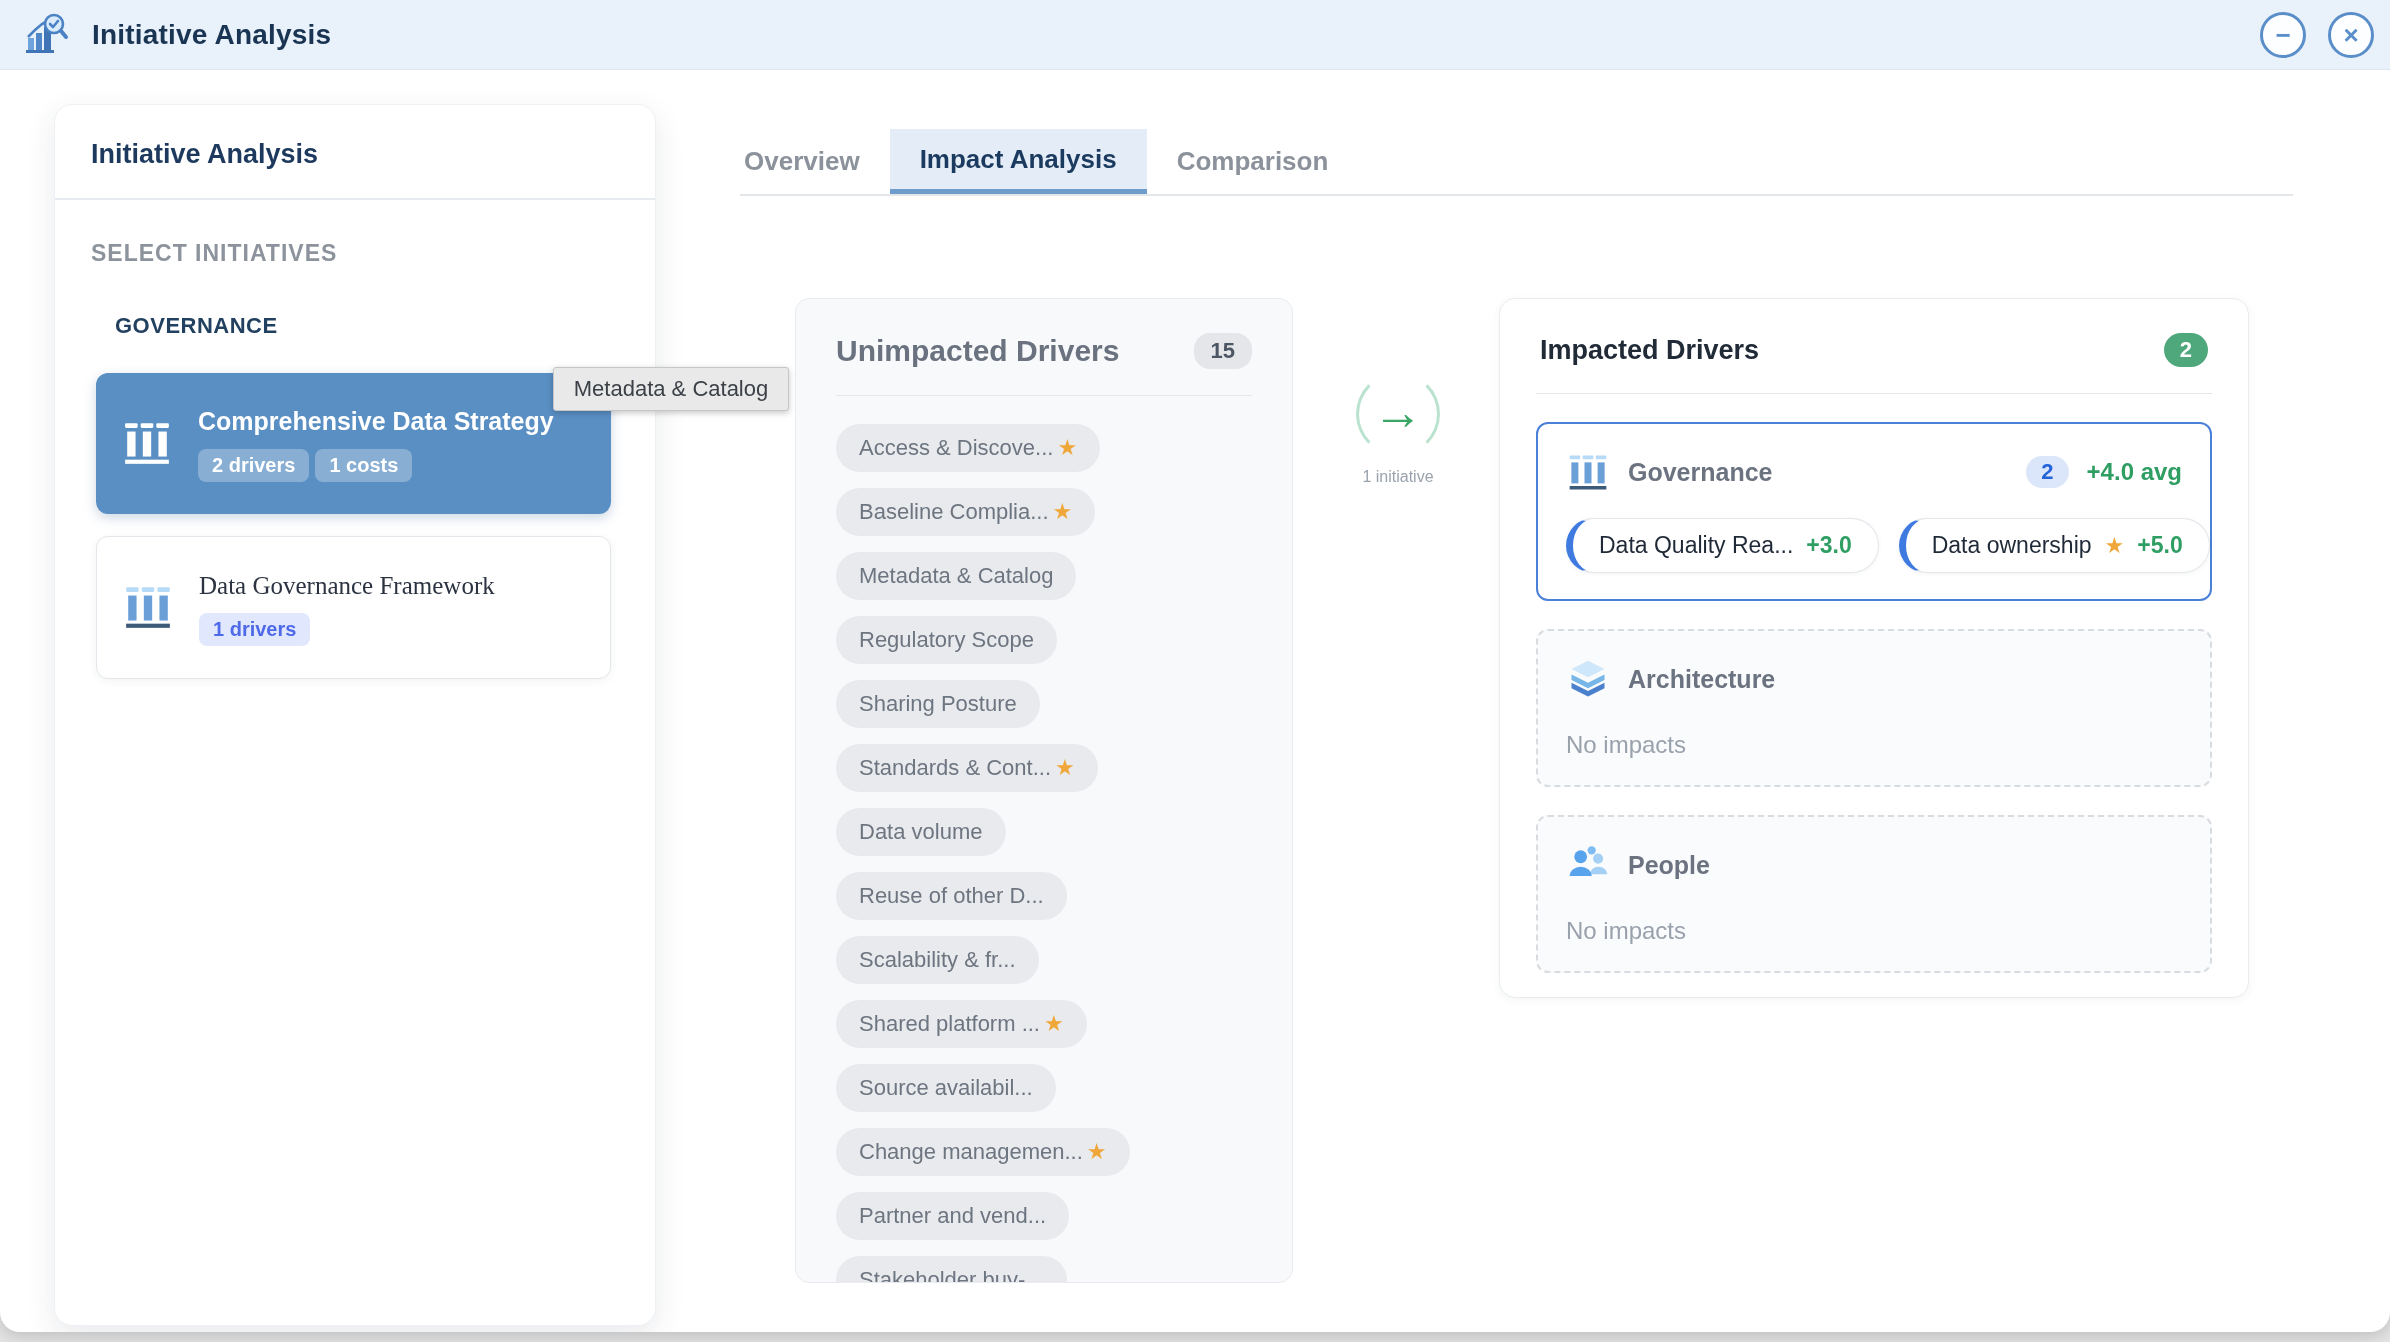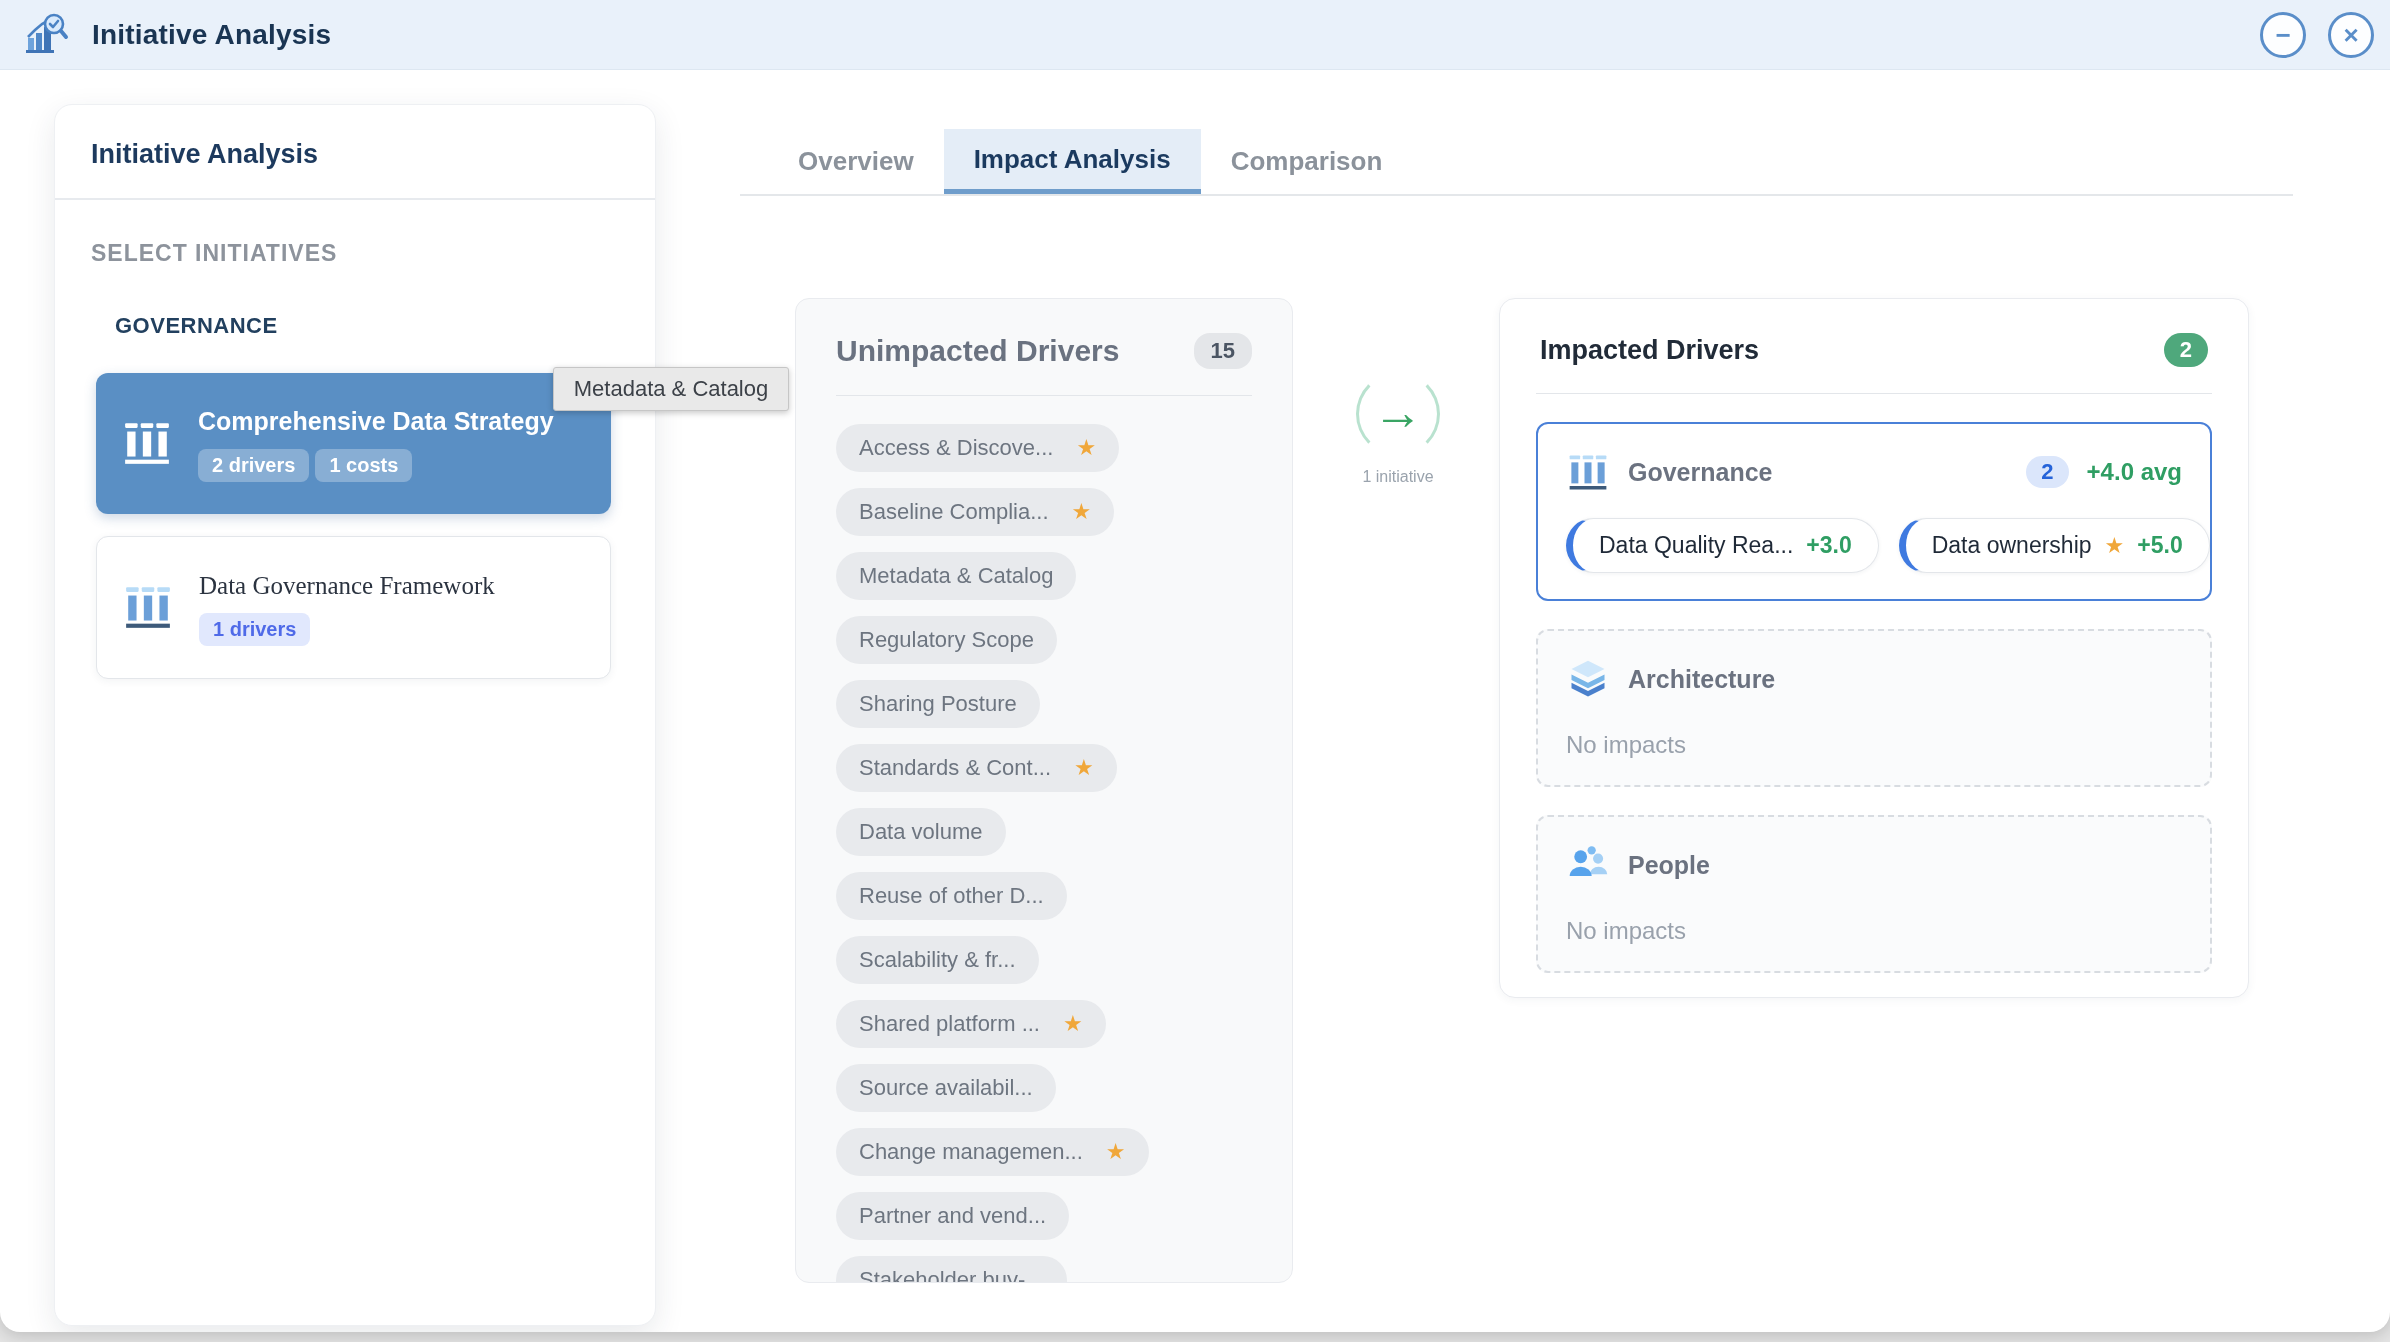--- a/index.html
+++ b/index.html
@@ -38,36 +38,36 @@
   .init-badge{background:rgba(255,255,255,.28);color:#fff;font-size:20px;font-weight:600;
               padding:5px 14px;border-radius:8px;}
   .init-card.plain .init-badge{background:#e1e8fd;color:#4f6ae8;}
 
   
   .tooltip{position:absolute;left:553px;top:367px;width:234px;height:42px;background:#e9e9e9;
            border:1px solid #c6c6c6;border-radius:3px;box-shadow:0 2px 6px rgba(0,0,0,.22);
            display:flex;align-items:center;justify-content:center;font-size:22px;color:#3c4148;z-index:20;}
 
   
-  .tabs{position:absolute;left:768px;top:129px;height:65px;display:flex;z-index:2;}
+  .tabs{position:absolute;left:714px;top:129px;height:65px;display:flex;z-index:2;}
   .tab{display:flex;align-items:center;padding:0 30px;font-size:26px;font-weight:700;color:#8b929b;
        cursor:pointer;box-sizing:border-box;}
   .tab.active{background:#e4edf7;color:#1b3a5f;border-bottom:5px solid #6f9dcb;}
   .tabs-divider{position:absolute;left:740px;right:97px;top:194px;height:2px;background:#e4e7ea;z-index:1;}
 
   
   .panel{position:absolute;box-sizing:border-box;border-radius:14px;}
   .panel-head{display:flex;align-items:center;justify-content:space-between;padding:34px 40px 0;}
   .panel-divider{height:1px;background:#e3e6ea;margin:26px 40px 0;}
 
   .unimpacted{left:795px;top:298px;width:498px;height:985px;background:#f8f9fa;border:1.5px solid #e9ebef;overflow:hidden;}
   .unimpacted .panel-title{font-size:30px;font-weight:700;color:#6a7280;}
   .count-gray{background:#e4e6e9;color:#4b5563;font-size:22px;font-weight:700;padding:5px 17px;border-radius:16px;}
   .pill-list{display:flex;flex-direction:column;align-items:flex-start;gap:16px;margin:28px 0 0 40px;}
-  .pill{display:inline-flex;align-items:center;gap:23px;background:#e8eaed;border-radius:26px;
+  .pill{display:inline-flex;align-items:center;gap:4px;background:#e8eaed;border-radius:26px;
         padding:11px 23px;font-size:22px;color:#6d7580;cursor:pointer;white-space:nowrap;}
   .star{color:#f0a73a;font-size:22px;line-height:1;}
 
   
   .flow{position:absolute;left:1316px;top:372px;width:164px;text-align:center;}
   .flow-circle{width:84px;height:84px;margin:0 auto;border-radius:50%;border:3px solid #b9e2cf;
                border-top-color:transparent;border-bottom-color:transparent;
                display:flex;align-items:center;justify-content:center;box-sizing:border-box;}
   .flow-arrow{color:#3aa564;font-size:50px;font-weight:700;line-height:1;transform:translateY(-2px);}
   .flow-caption{margin-top:12px;font-size:16px;color:#9aa3ad;}

